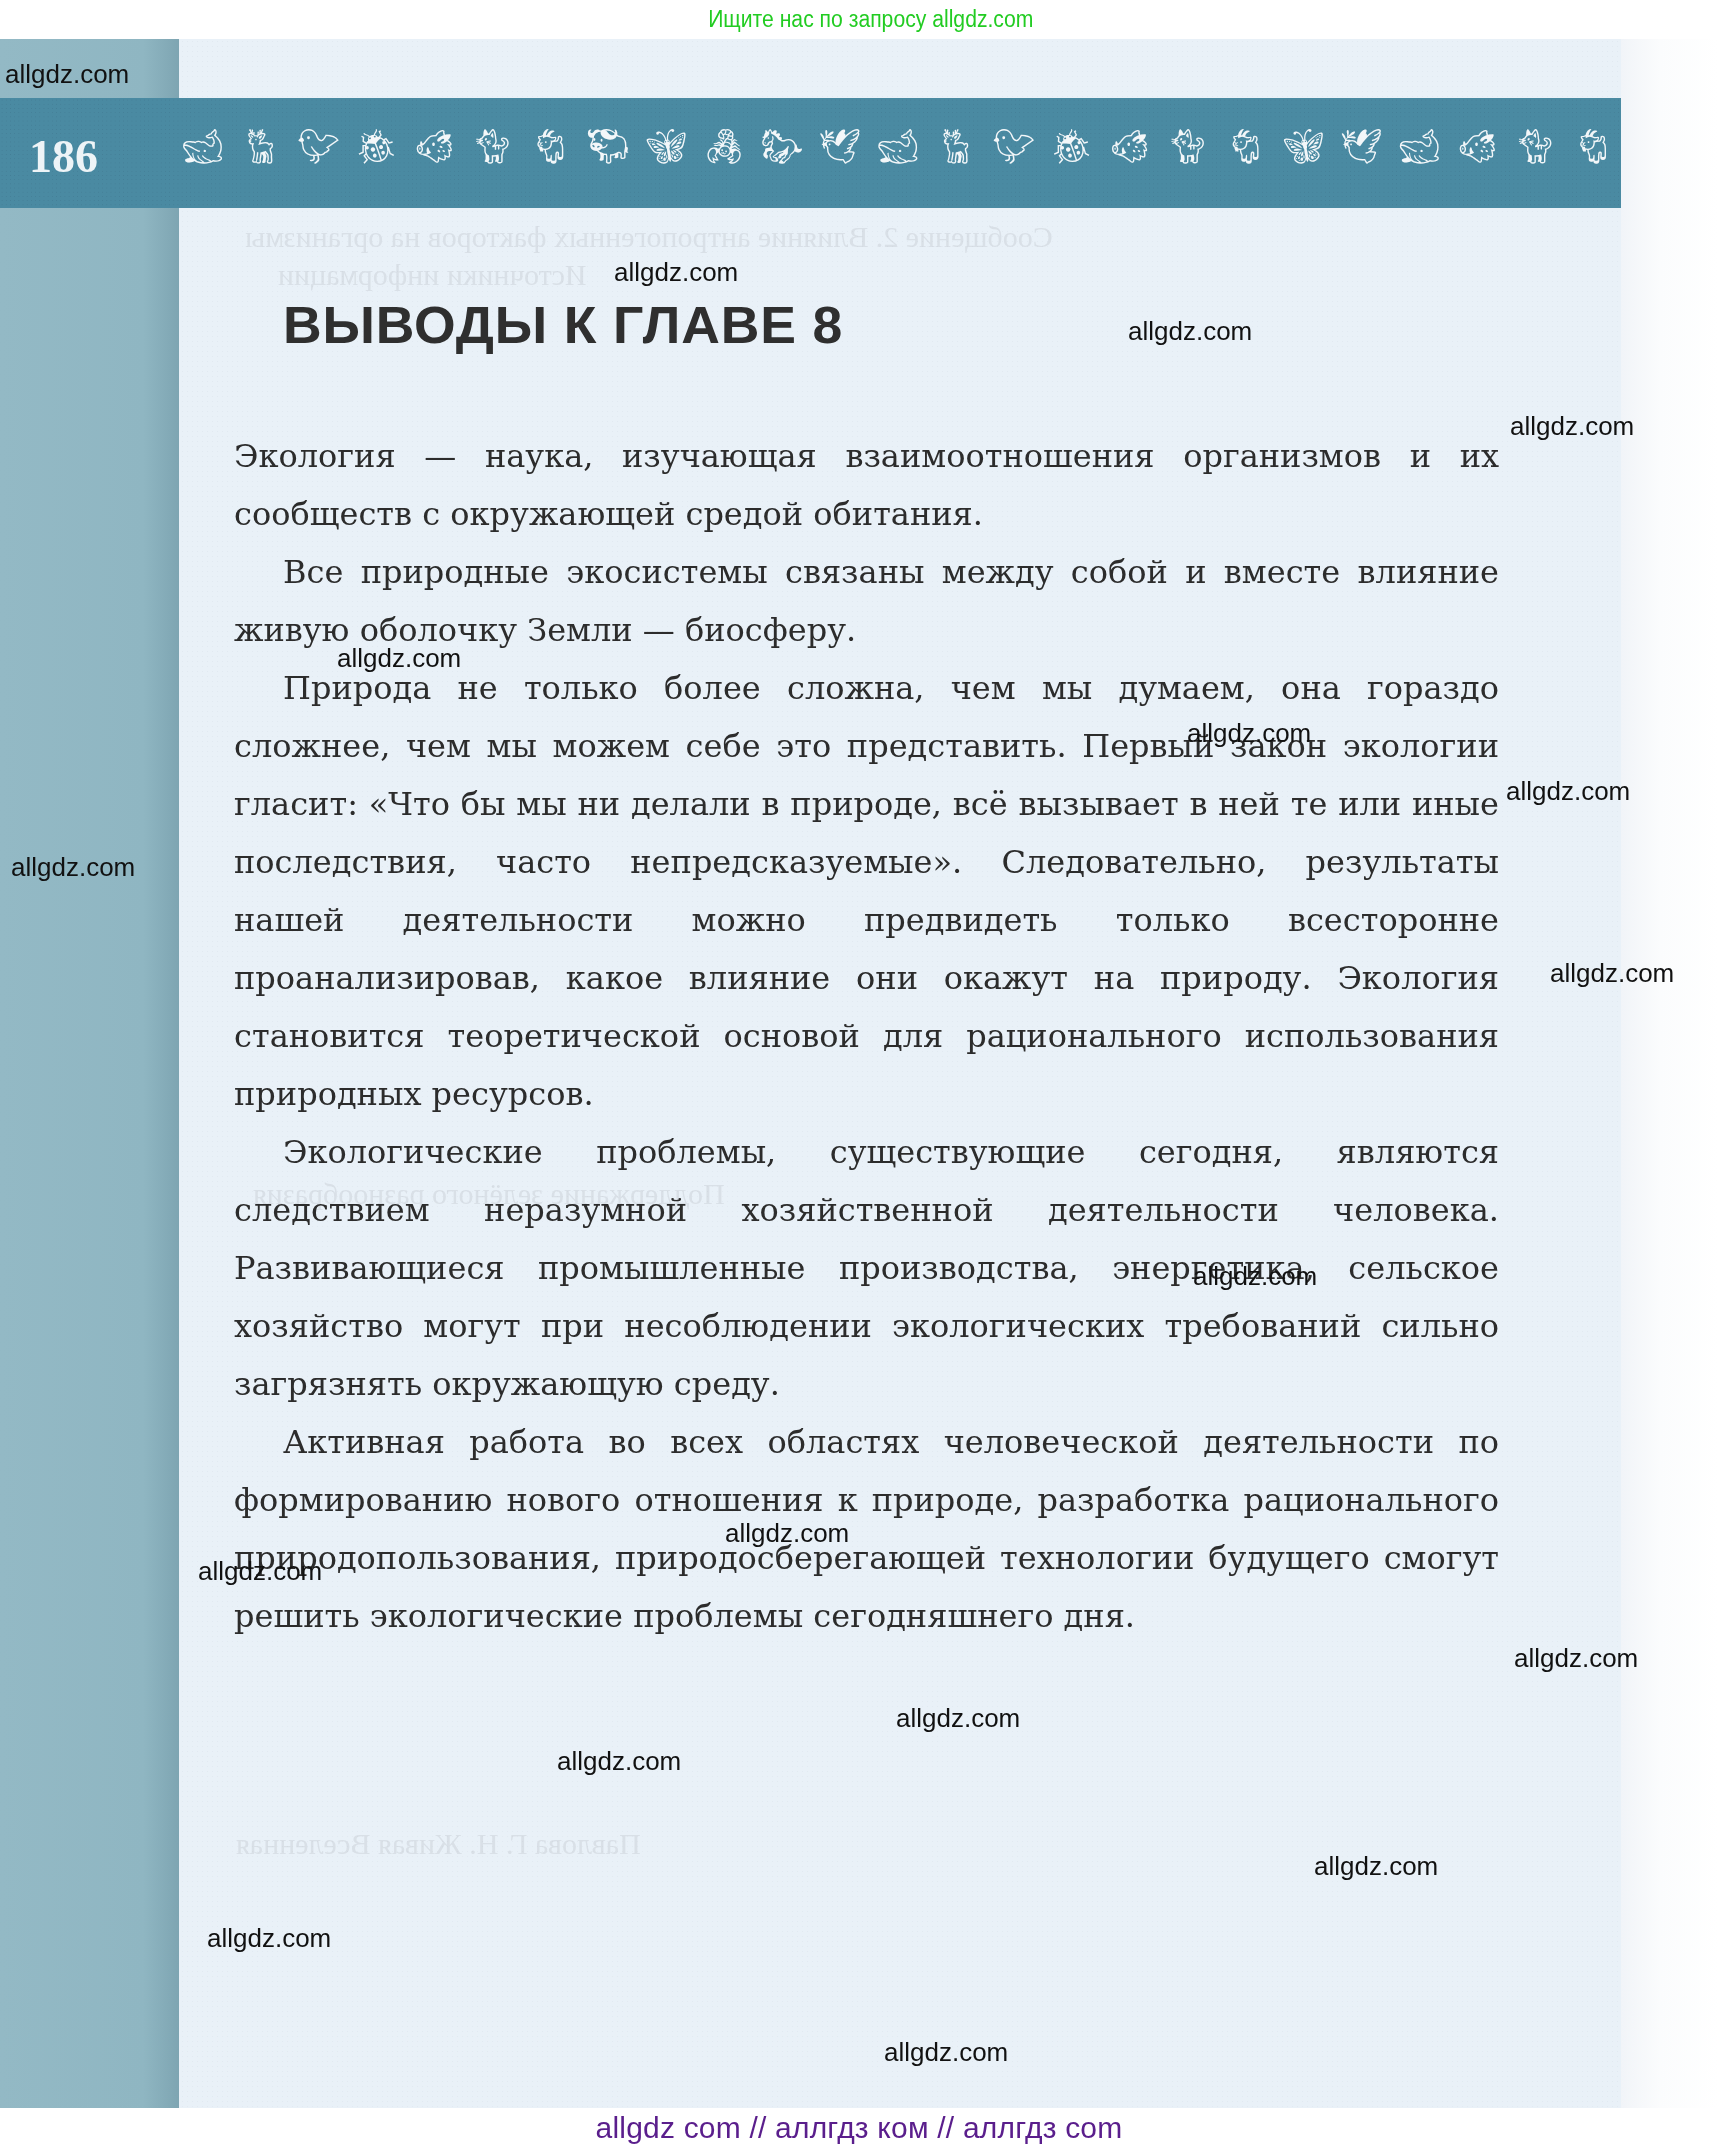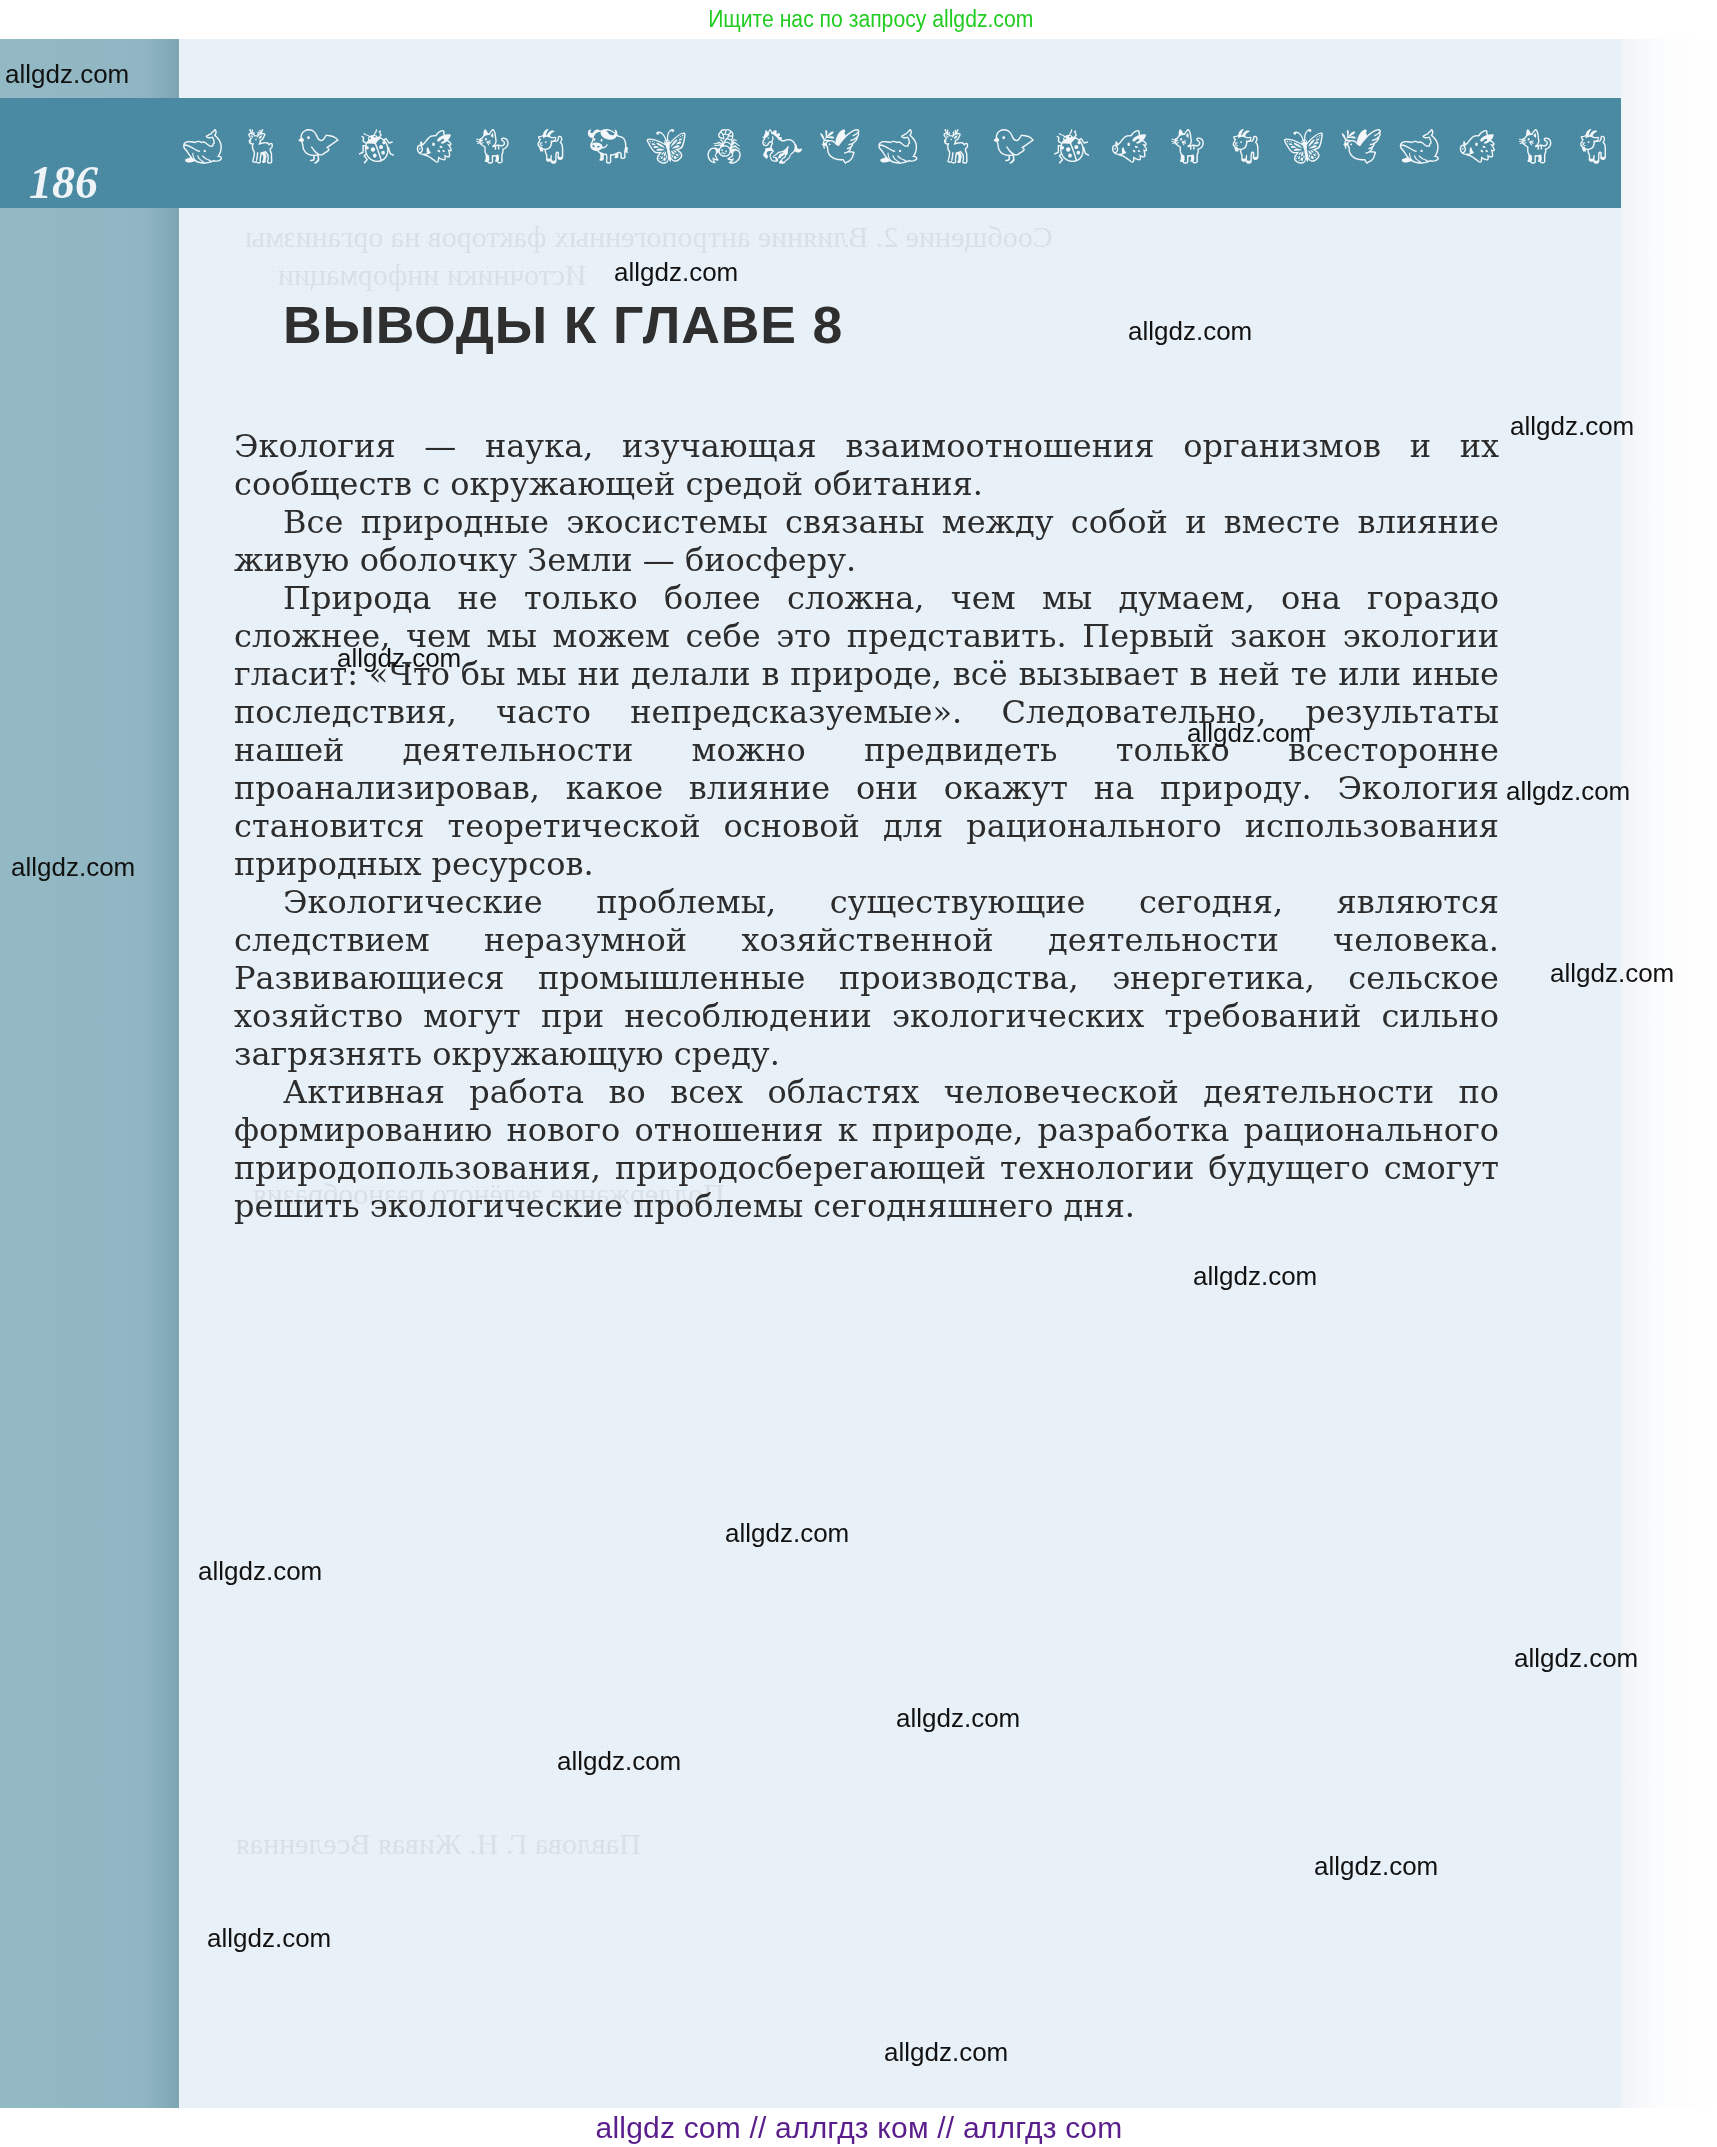--- a/index.html
+++ b/index.html
@@ -35,41 +35,41 @@
       background: linear-gradient(90deg, #93b9c5 0%, #8fb6c2 80%, #7ea5b2 100%);
     }
     .header-band {
       position: absolute; left: 0; top: 59px; width: 1621px; height: 110px;
       background: #4a8aa2;
       background-image: radial-gradient(rgba(60,110,135,0.45) 0.8px, transparent 0.8px);
       background-size: 4.2px 4.2px;
     }
     .page-number {
       position: absolute; left: 29px; top: 32px;
-      font-family: "Liberation Serif", serif; font-style: italic; font-weight: bold;
-      font-size: 46px; color: #eef4f7; margin-top: 26px;
+      font-family: "Liberation Serif", serif; font-weight: bold;
+      font-size: 46px; color: #eef4f7;
     }
     .animal-row {
       position: absolute; left: 181px; top: 18.6px; width: 1434px; height: 59px;
       display: flex; align-items: center; justify-content: space-between;
     }
     .animal {
       color: #f3f7f9; font-size: 34px; line-height: 1;
       font-family: "DejaVu Sans", sans-serif;
     }
     .chapter-title {
       position: absolute; left: 283px; top: 257px;
       font-family: "Liberation Sans", sans-serif; font-weight: bold;
       font-size: 51px; color: #2f2f2f; letter-spacing: 0.8px;
       transform: scaleX(1.05); transform-origin: left center;
       margin: 0;
     }
     .body-text {
       position: absolute; left: 234px; top: 388px; width: 1265px;
-      font-family: "DejaVu Serif", serif; font-size: 32px; line-height: 38px;
+      font-family: "DejaVu Serif", serif; font-size: 32px; line-height: 58px;
       color: #2c2c2c; text-align: justify;
     }
     .body-text p { margin: 0; text-indent: 0; }
     .body-text p.indent { text-indent: 49px; }
     .ghost {
       position: absolute; font-family: "Liberation Serif", serif; color: rgba(120,120,130,0.14);
       font-size: 30px; white-space: nowrap; transform: scaleX(-1);
     }
     .wm {
       position: absolute; font-family: "Liberation Sans", sans-serif;

